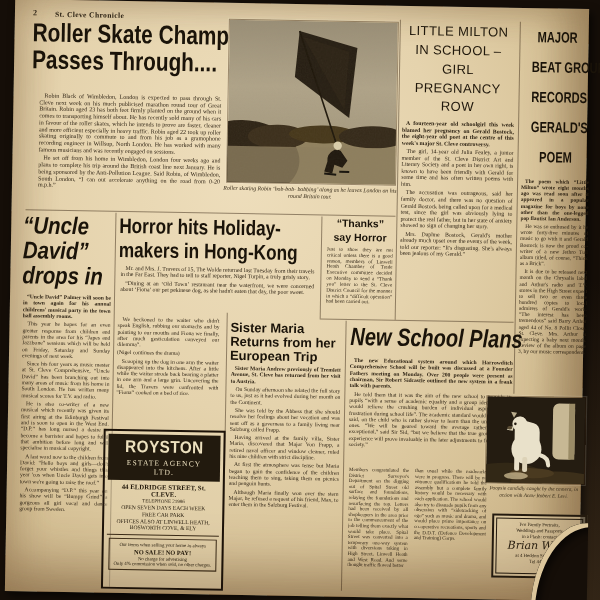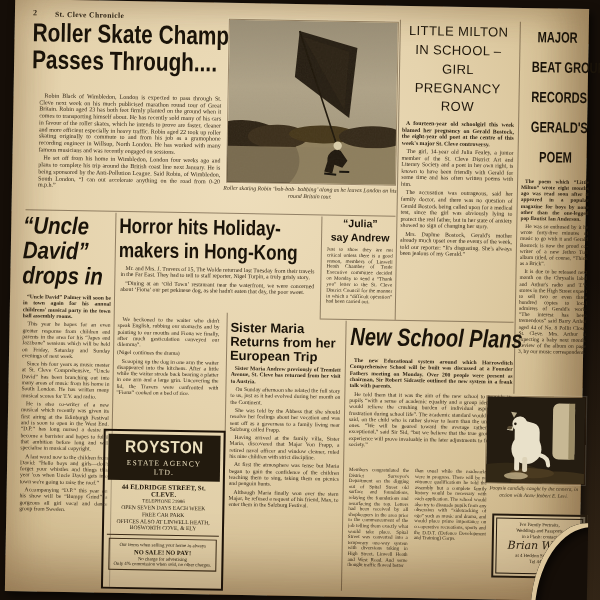--- a/index.html
+++ b/index.html
@@ -140,22 +140,22 @@
       <div class="para">“Dining at an ‘Old Town’ restaurant near the waterfront, we were concerned about ‘Fiona’ our pet pekinese dog, as she hadn't eaten that day, the poor sweet.</div>
     </div>
     <div class="abs body-text" style="left:108px;top:315px;width:102px;height:110px;font-size:5.6px;line-height:1.12;">
       <div class="para">We beckoned to the waiter who didn't speak English, rubbing our stomachs and by pointing to our mouths and Fiona we finally, after much gesticulation conveyed our dilemma”.</div>
       <div class="para" style="text-indent:0;">(Nigel continues the drama)</div>
       <div class="para">Scooping up the dog in one arm the waiter disappeared into the kitchens. After a little while the waiter strode back bearing a platter in one arm and a large grin. Uncovering the lid, the Travers were confronted with “Fiona” cooked on a bed of rice.</div>
     </div>
 
     <div class="rule-v" style="left:310px;top:212px;height:102px;"></div>
     <div class="abs hl" style="left:314px;top:212px;width:70px;text-align:center;font-size:10.5px;line-height:1.3;">
-      <div>“Julia”</div>
-      <div>say Andrew</div>
+      <div>“Thanks”</div>
+      <div>say Horror</div>
     </div>
     <div class="abs body-text" style="left:316px;top:242px;width:66px;height:72px;font-size:5.2px;line-height:1.12;">Just to show they are not critical unless there is a good reason, members of Linwell Heath Chamber of Trade Executive committee decided on Monday to send a “Thank you” letter to the St. Cleve District Council for the manner in which a “difficult operation” had been carried out.</div>
     <div class="rule-h" style="left:310px;top:314px;width:194px;"></div>
 
     <div class="rule-v" style="left:217px;top:310px;height:276px;"></div>
     <div class="abs hl" style="left:221px;top:318px;width:112px;font-size:13px;line-height:1.08;">
       <div>Sister Maria</div>
       <div>Returns from her</div>
       <div>European Trip</div>
     </div>

